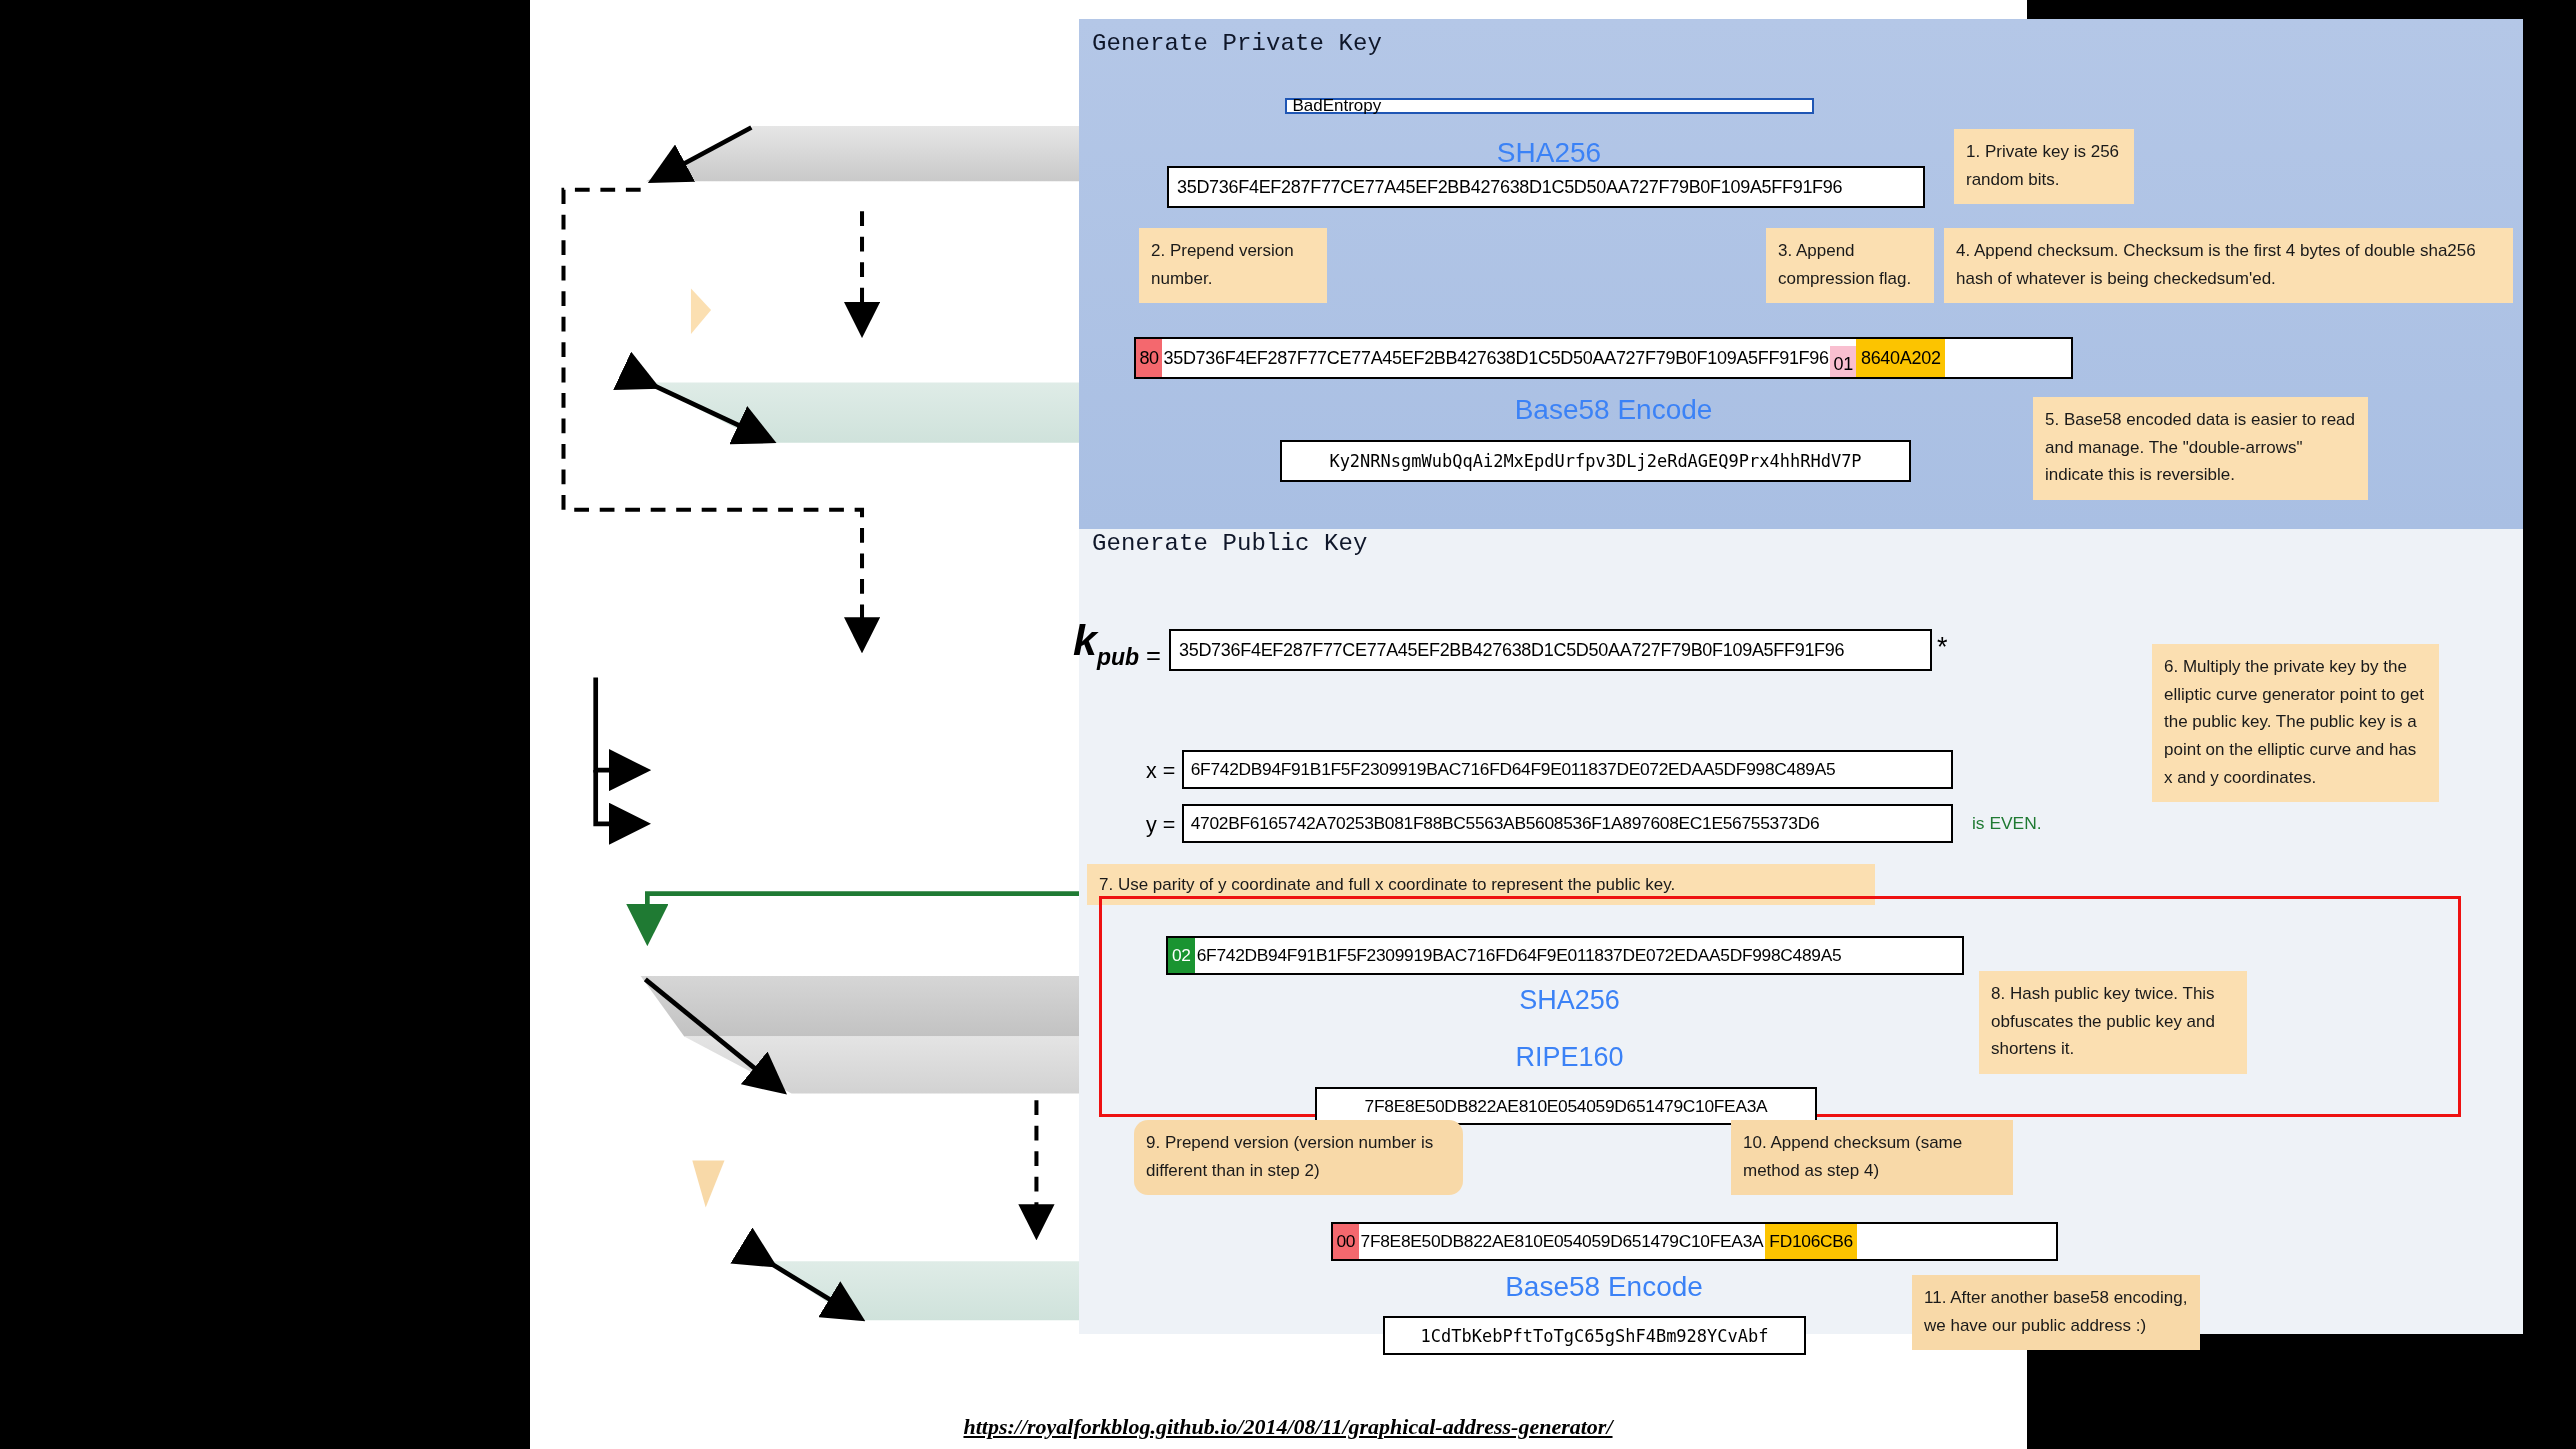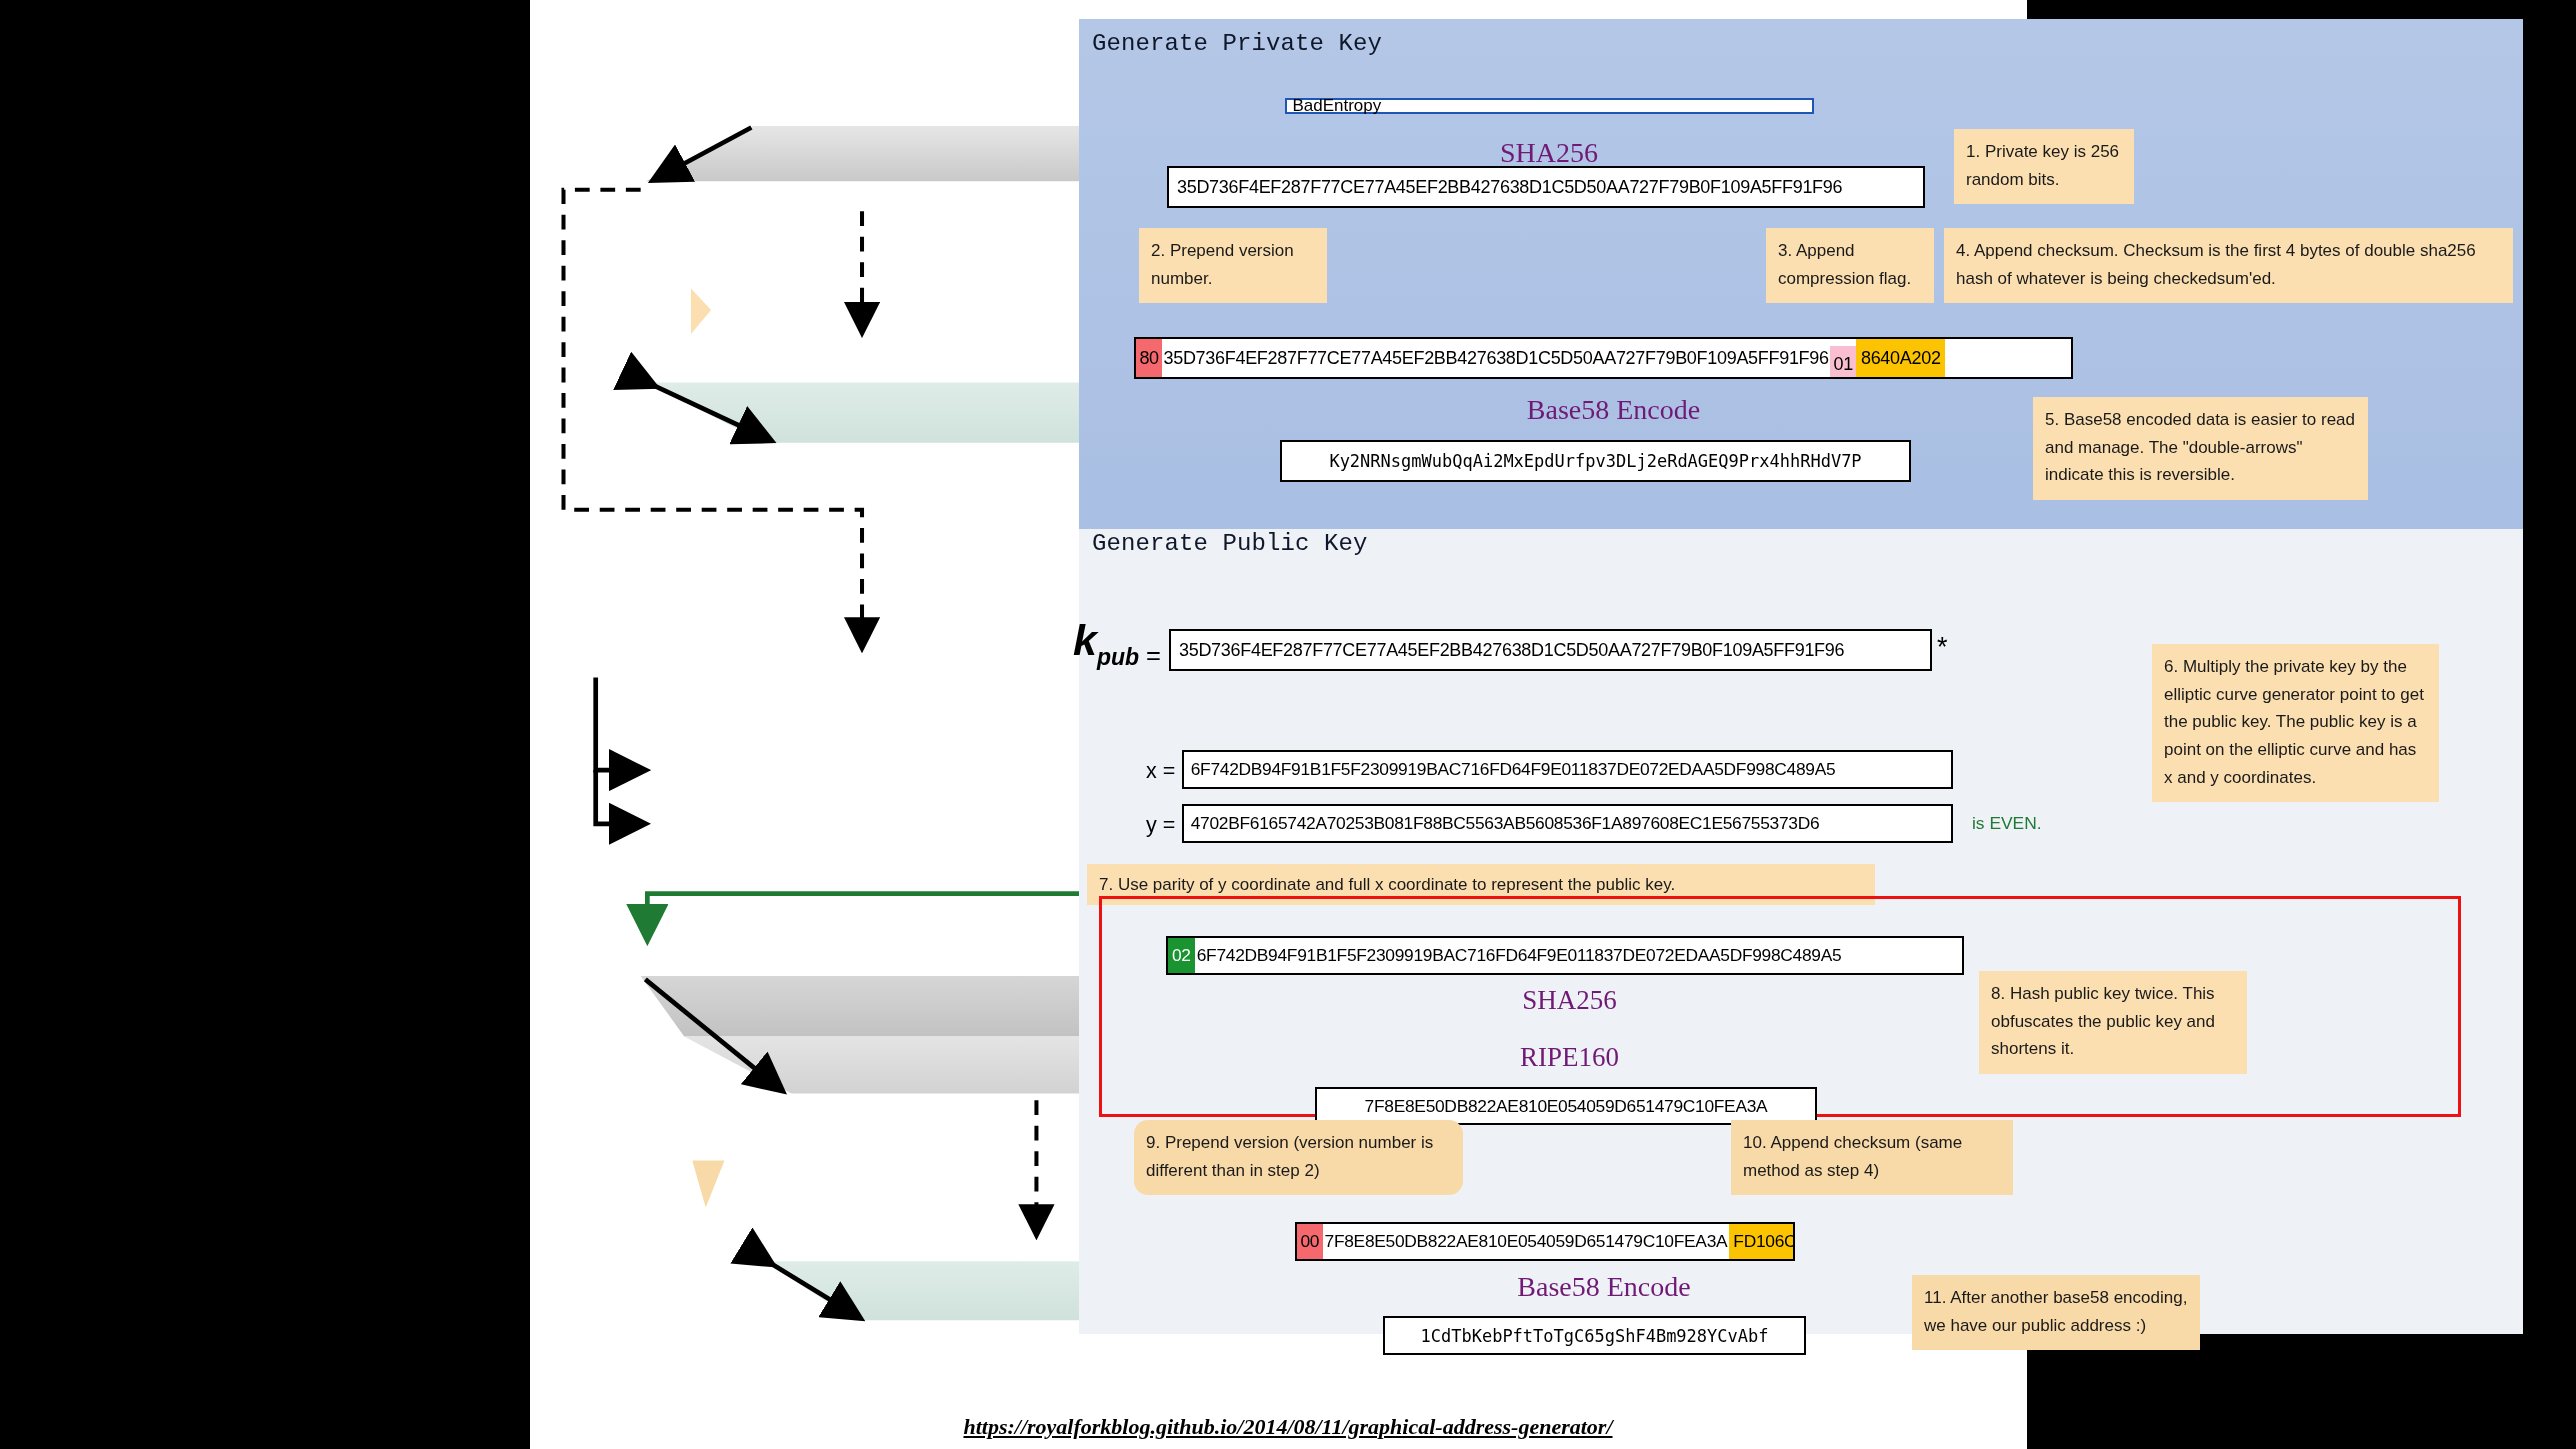--- a/index.html
+++ b/index.html
@@ -70,23 +70,23 @@
     padding-left: 5.4px;
     font-size: 17px;
     color:#000;
     font-family: "Liberation Sans", sans-serif;
   }
 
   
   .funnel {
     position: absolute;
     display:flex; align-items:center; justify-content:center;
-    font-family: Liberation Serif, serif;
+    font-family: Liberation Sans, sans-serif;
     font-size: 28px;
-    color:#701a75;
+    color:#3b82f6;
   }
 
   
   .note {
     position: absolute;
     background: #fbdfb1;
     color:#1a1a1a;
     font-size: 17px;
     line-height: 1.62;
     padding: 9.4px 10.7px 10.7px 12px;
@@ -310,21 +310,21 @@
     <div class="box" style="left:785px; top:1087px; width:502px; height:38px; justify-content:center;">
       <span class="hexline" style="font-size:17.4px;">7F8E8E50DB822AE810E054059D651479C10FEA3A</span>
     </div>
 
     <div class="note" style="left:1449px; top:971px; width:268px;">8. Hash public key twice. This obfuscates the public key and shortens it.</div>
 
     <div class="note b" style="left:604px; top:1120px; width:329px;border-radius:14px;">9. Prepend version (version number is different than in step 2)</div>
 
     <div class="note b" style="left:1201px; top:1120px; width:282px;">10. Append checksum (same method as step 4)</div>
 
-    <div class="box" style="left:765px; top:1222px; width:500px; height:39px;">
+    <div class="box" style="left:801px; top:1222px; width:727px; height:39px;">
       <span class="seg hexline" style="background:#f4686e; padding:0 3.4px; font-size:17.4px;">00</span>
       <span class="seg hexline" style="padding:0 2px; font-size:17.4px;">7F8E8E50DB822AE810E054059D651479C10FEA3A</span>
       <span class="seg hexline" style="background:#fcc400; padding:0 4px; font-size:17.4px;">FD106CB6</span>
     </div>
 
     <div class="funnel" style="left:792px; top:1267px; width:564px; height:40px;">Base58 Encode</div>
 
     <div class="box" style="left:853px; top:1316px; width:423px; height:39px; justify-content:center;">
       <span style="font-family:'DejaVu Sans Mono', monospace; font-size:17px;">1CdTbKebPftToTgC65gShF4Bm928YCvAbf</span>
     </div>

